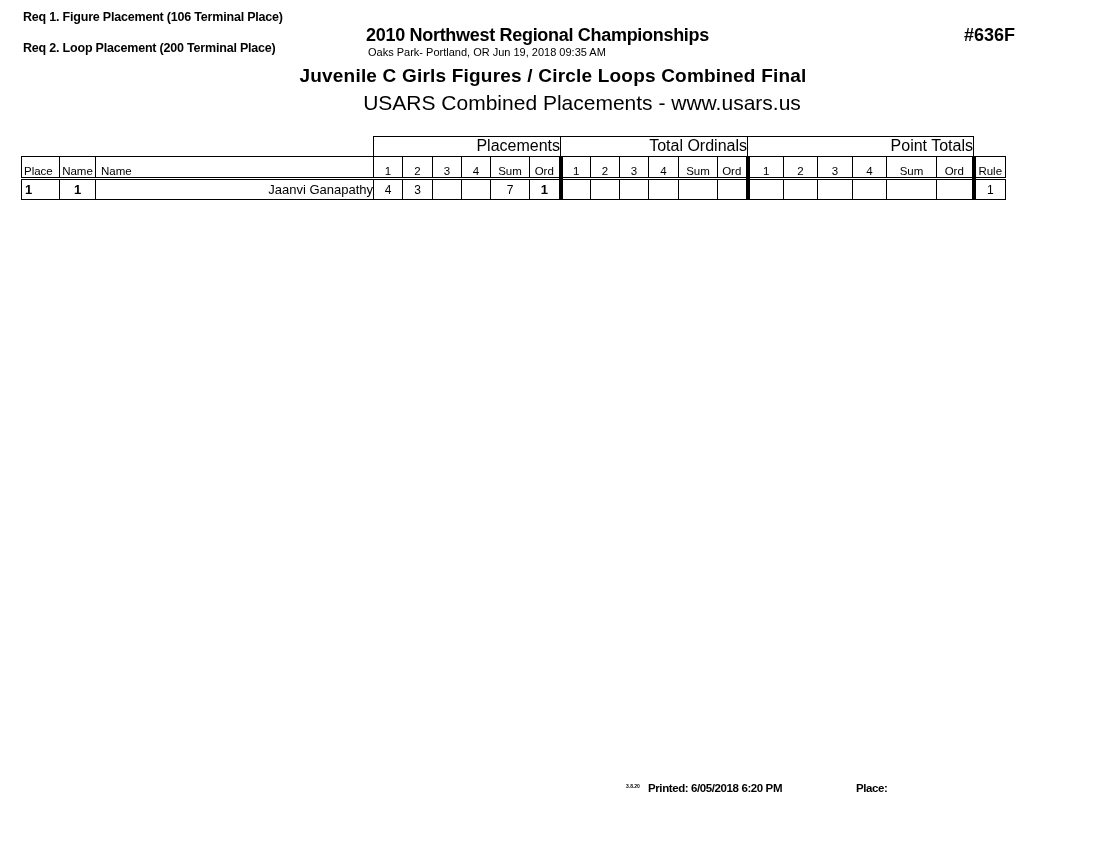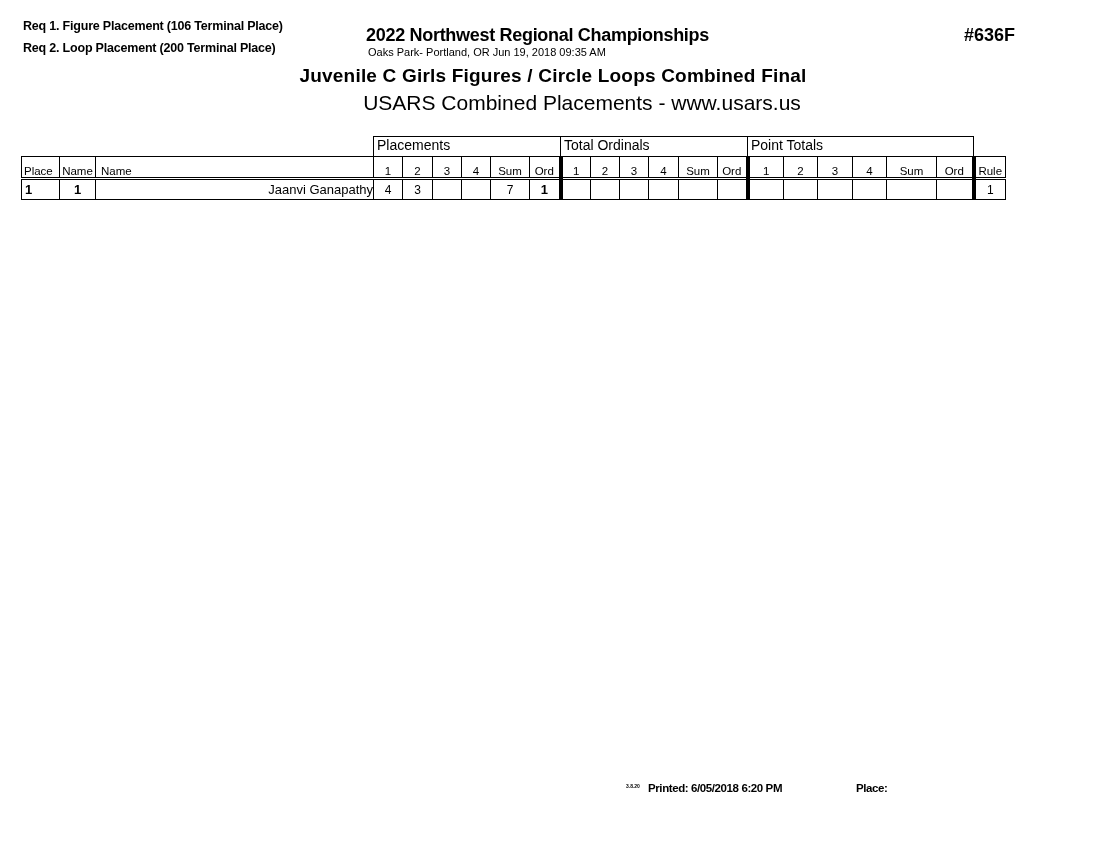--- a/index.html
+++ b/index.html
@@ -6,41 +6,41 @@
   body { width:1100px; height:850px; position:relative; overflow:hidden; font-family:"Liberation Sans", sans-serif; color:#000; }
   .abs { position:absolute; white-space:nowrap; }
   .req { font-size:12.5px; font-weight:bold; letter-spacing:-0.2px; }
   .event-title { font-size:18px; font-weight:bold; letter-spacing:-0.3px; }
   .venue { font-size:11px; }
   .event-id { font-size:18px; font-weight:bold; }
   .competition { font-size:19px; font-weight:bold; letter-spacing:0.2px; }
   .subtitle { font-size:21px;margin-left:36px; }
   table.grid { position:absolute; left:21px; top:136px; border-collapse:collapse; table-layout:fixed; font-size:11px; }
   table.grid td { border:1px solid #000; padding:0; height:19px; text-align:center; overflow:hidden; }
-  table.grid tr.group td { height:19px; text-align:left; vertical-align:top; padding-left:3px; font-size:14px; }
+  table.grid tr.group td { height:19px; text-align:right; vertical-align:top; padding-left:3px; font-size:16px; }
   table.grid tr.group td.blank { border:none; }
   table.grid tr.group td.blank-rule { border-top:none; border-right:none; border-left:1px solid #000; border-bottom:1px solid #000; }
   table.grid tr.hdr td { height:20px; vertical-align:bottom; font-size:11.5px; border-bottom:3px double #000; }
   table.grid tr.hdr td.left { text-align:left; padding-left:2px;margin-top:12px; }
   table.grid tr.row td { font-size:13px; height:19px; }
   table.grid tr.row td.num { font-size:12px; }
   table.grid tr.row td.bold { font-weight:bold; }
   table.grid tr.row td.name { text-align:right; padding-left:6px; font-weight:normal; }
   table.grid tr.row td.place { text-align:left; padding-left:3px; font-weight:bold; }
   table.grid td.thick-l { border-left:4px solid #000; }
   .footer { font-size:11.5px; font-weight:bold; letter-spacing:-0.4px; }
   .ver { font-size:5px; font-weight:bold; }
 </style>
 </head>
 <body>
 
-<div class="abs req" style="left:23px; top:19px;">Req 1.  Figure Placement (106 Terminal Place)</div>
+<div class="abs req" style="left:23px; top:10px;">Req 1.  Figure Placement (106 Terminal Place)</div>
 <div class="abs req" style="left:23px; top:41px;">Req 2.  Loop Placement (200 Terminal Place)</div>
 
-<div class="abs event-title" style="left:366px; top:25px;">2022 Northwest Regional Championships</div>
+<div class="abs event-title" style="left:366px; top:25px;">2010 Northwest Regional Championships</div>
 <div class="abs venue" style="left:368px; top:46px;">Oaks Park- Portland, OR  Jun 19, 2018  09:35 AM</div>
 <div class="abs event-id" style="left:964px; top:25px;">#636F</div>
 
 <div class="abs competition" style="left:0; width:1106px; text-align:center; top:65px;">Juvenile C Girls Figures / Circle Loops Combined Final</div>
 <div class="abs subtitle" style="left:0; width:1092px; text-align:center; top:91px;">USARS Combined Placements - www.usars.us</div>
 
 <table class="grid">
   <colgroup>
     <col style="width:38px">
       <col style="width:36px">

